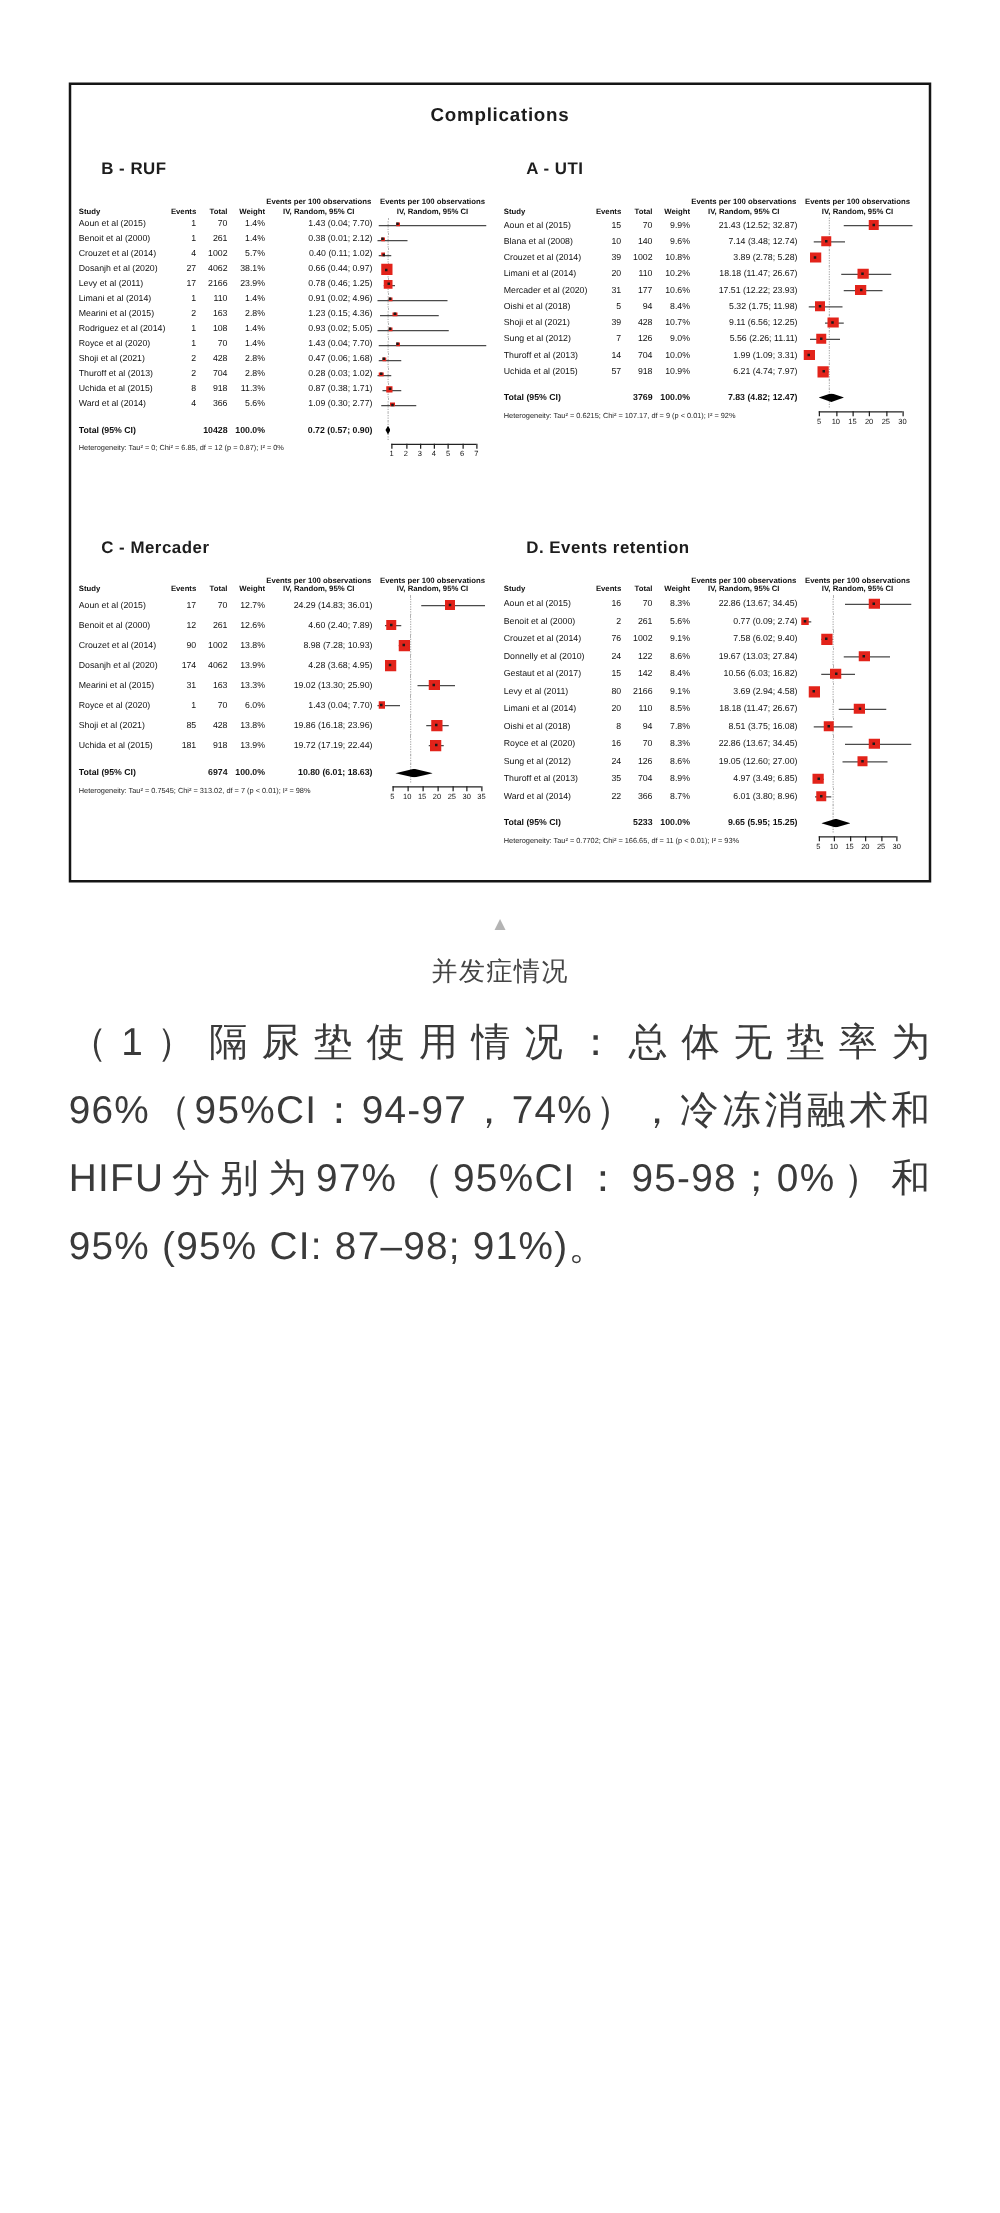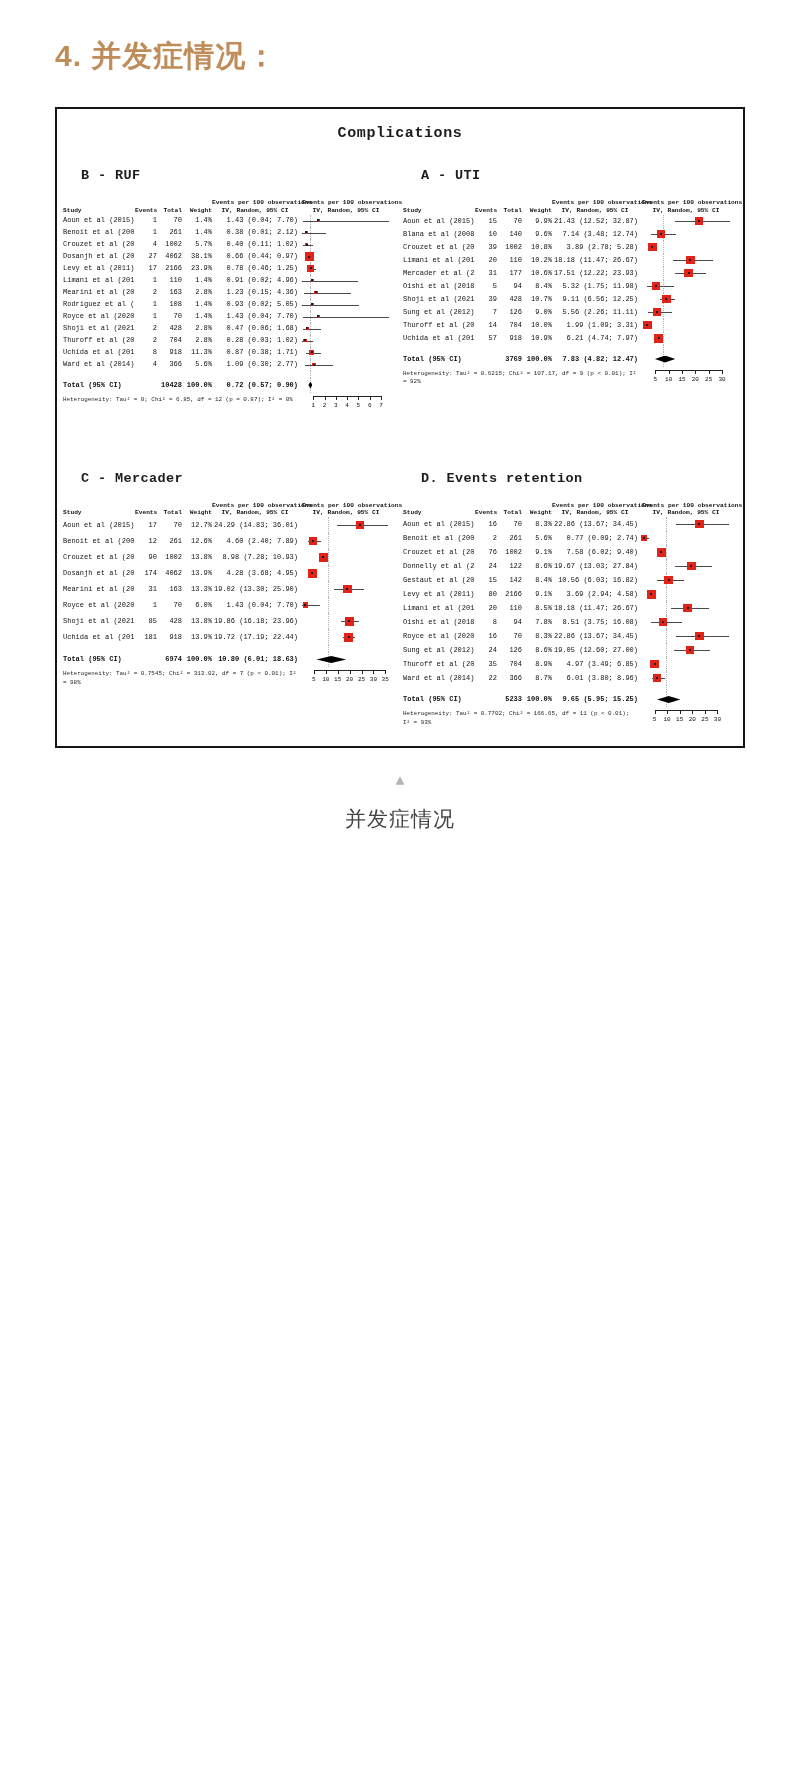--- a/index.html
+++ b/index.html
@@ -1,21 +1,21 @@
 <!DOCTYPE html>
 <html><head>
 <meta charset="utf-8">
 <style>
   html,body{margin:0;padding:0;background:#ffffff;}
   body{width:800px;font-family:"Liberation Sans",sans-serif;color:#383838;}
   .page{box-sizing:border-box;width:800px;padding:36px 55px 40px;}
   h2.sec{font-size:30px;font-weight:700;margin:0 0 6px;letter-spacing:1px;}
   .para{font-size:31px;line-height:1.75;letter-spacing:1px;text-align:justify;color:#3a3a3a;margin:16px 0 0;}
   
-  .figwrap{margin:30px 0 0;font-family:Liberation Mono, monospace;}
+  .figwrap{margin:30px 0 0;}
   .figbox{border:2px solid #151515;background:#fff;padding:16px 6px 18px;}
   .figtitle{text-align:center;font-size:15px;font-weight:600;letter-spacing:.6px;color:#1c1c1c;margin-bottom:26px;}
   .panels{display:grid;grid-template-columns:330px 334px;justify-content:space-between;row-gap:58px;}
   .panel{color:#111;}
   .ptitle{font-size:13.5px;font-weight:700;letter-spacing:.4px;color:#1d1d1d;margin:0 0 16px 18px;}
   .cols{display:flex;align-items:center;}
   .row{font-size:7px;line-height:1;}
   .hdr{font-size:6.2px;font-weight:700;line-height:1.25;}
   .c-study{width:72px;white-space:nowrap;overflow:hidden;}
   .c-ev{width:22px;text-align:right;}
@@ -43,21 +43,20 @@
   .cap-triangle{text-align:center;color:#b4b4b4;font-size:15px;margin-top:26px;line-height:1;}
   .cap-title{text-align:center;font-size:21px;color:#444444;margin-top:16px;letter-spacing:1px;}
   .cap-legend{text-align:center;font-size:17px;color:#4a4a4a;margin-top:10px;letter-spacing:.5px;}
   .sec5{margin-top:88px;}
 </style>
 </head>
 <body>
 
 <div class="page">
 
-  <h2 class="sec" style="color: rgb(191, 140, 90);">4. 并发症情况：</h2>
 
 
   <div class="figwrap">
     <div class="figbox">
       <div class="figtitle">Complications</div>
       <div id="panels" class="panels">
           <div class="panel">
             <div class="ptitle">B - RUF</div>
             <div class="cols hdr">
               <div class="c-leftpad"></div>
@@ -789,14 +788,15 @@
               </div>
             </div>
           </div>
         </div>
     </div>
     <div class="cap-triangle">▲</div>
     <div class="cap-title">并发症情况</div>
   </div>
 
 
+  <p class="para">（1）隔尿垫使用情况：总体无垫率为96%（95%CI：94-97，74%），冷冻消融术和HIFU分别为97%（95%CI：95-98；0%）和95% (95% CI: 87–98; 91%)。</p>
 
 </div>
 
 </body></html>

